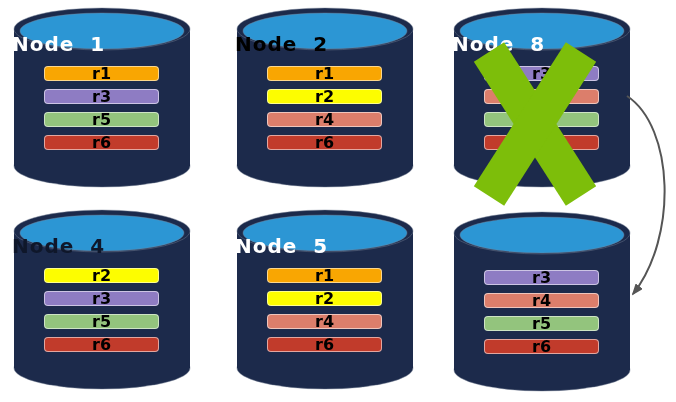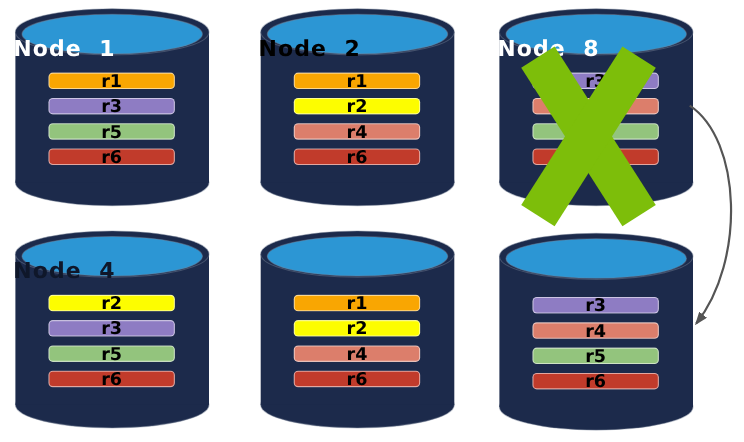--- a/index.html
+++ b/index.html
@@ -97,20 +97,21 @@
     </div>
   </div>
 
   <div class="node" style="left:235px;top:210px">
     <svg class="cyl" width="180" height="182" viewBox="0 0 180 182">
       <ellipse cx="90" cy="158" rx="88" ry="21" fill="#1C2A4B"></ellipse>
       <rect x="2" y="21" width="176" height="137" fill="#1C2A4B"></rect>
       <ellipse cx="90" cy="21" rx="88" ry="21" fill="#1C2A4B"></ellipse>
       <ellipse cx="90" cy="23" rx="82" ry="18" stroke="rgba(15,40,70,0.4)" stroke-width="1.5" fill="#2C96D4"></ellipse>
     </svg>
+    <div class="node-title" style="color:#FFFFFF">Node  5</div>
     <div class="rows">
       <div class="row" style="background-color: rgb(249, 166, 2);"><span>r1</span></div>
       <div class="row" style="background-color: rgb(253, 253, 0);"><span>r2</span></div>
       <div class="row" style="background-color: rgb(220, 126, 107);"><span>r4</span></div>
       <div class="row" style="background-color: rgb(193, 59, 43);"><span>r6</span></div>
     </div>
   </div>
 
   <div class="node" style="left:452px;top:212px">
     <svg class="cyl" width="180" height="182" viewBox="0 0 180 182">

